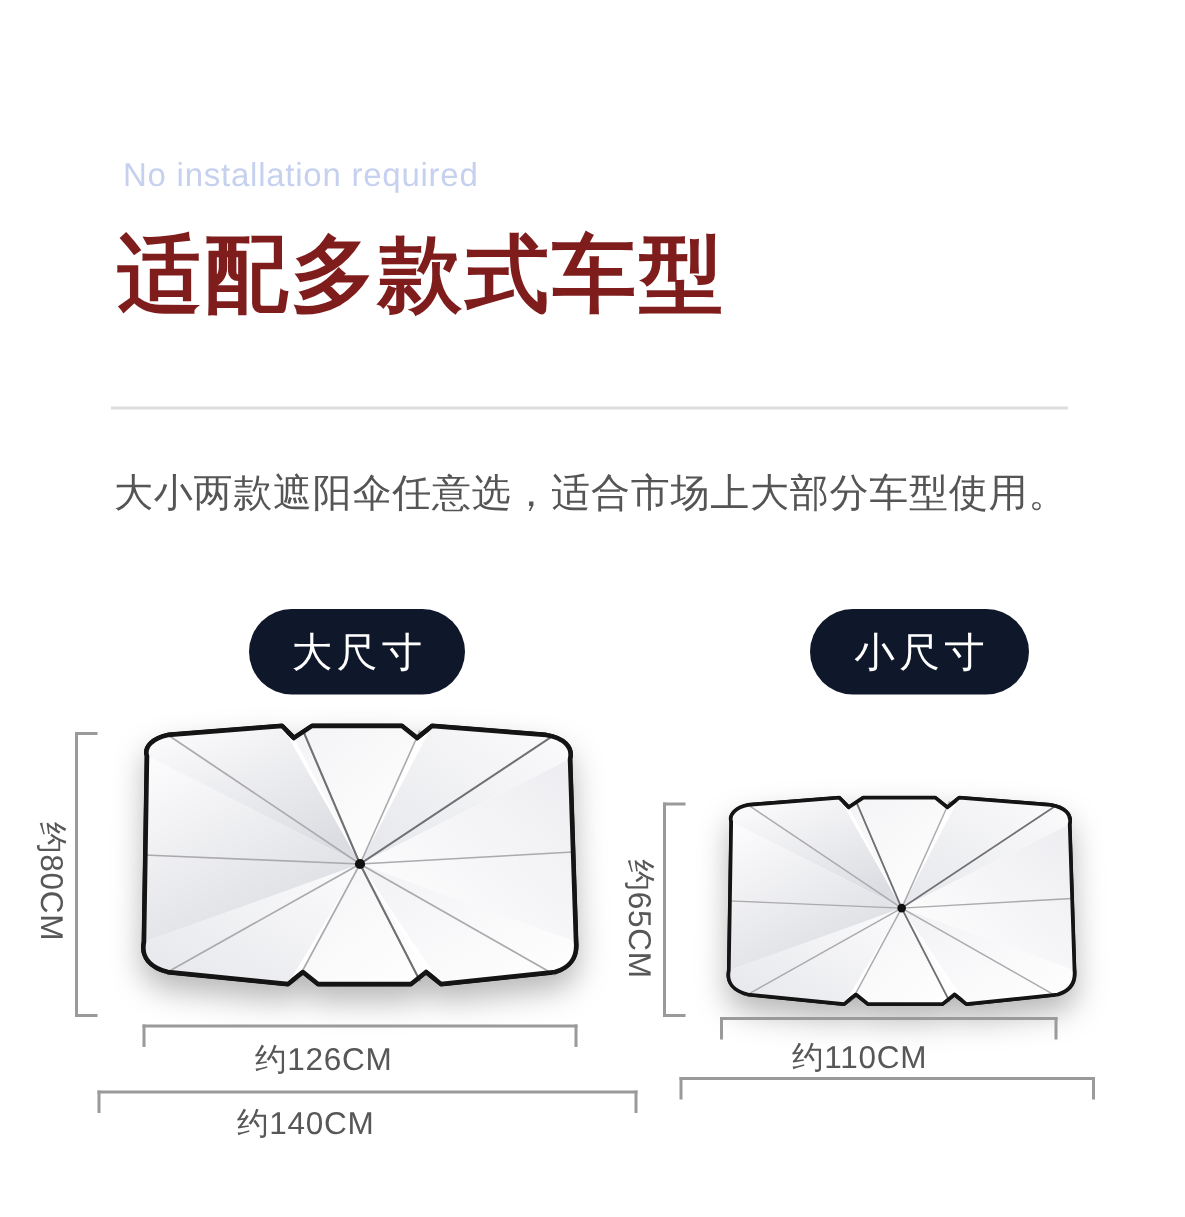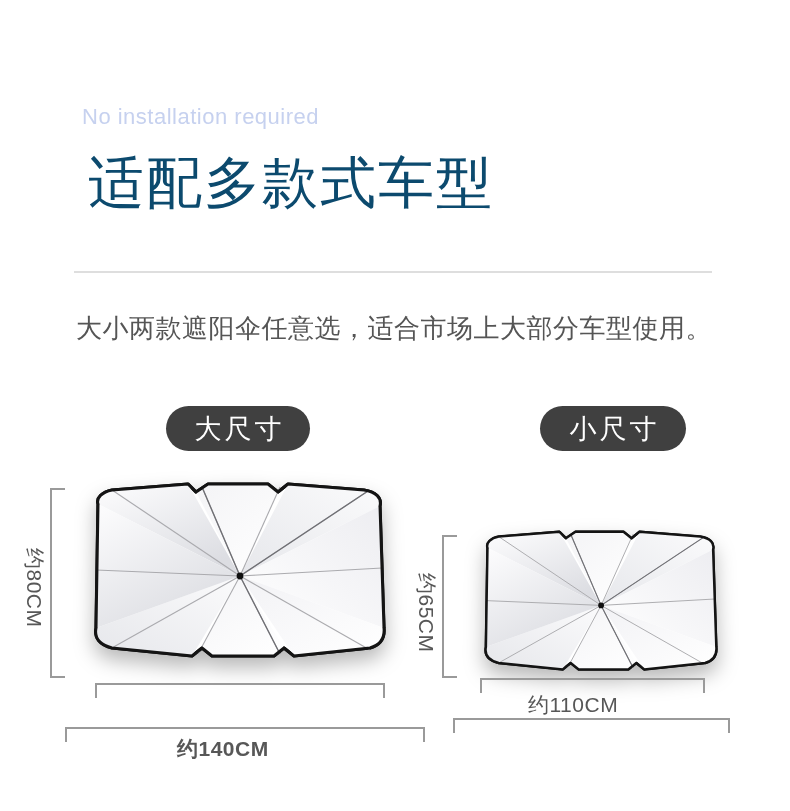--- a/index.html
+++ b/index.html
@@ -23,27 +23,27 @@
     top: 92px;
     font-size: 22px;
     font-weight: 400;
     letter-spacing: 0.5px;
     color: #c6d1ef;
     white-space: nowrap;
     margin-top: 12px;
   }
   .headline {
     position: absolute;
-    left: 88px;
+    left: 78px;
     top: 155px;
     font-size: 56px;
     line-height: 1;
-    font-weight: 400;
+    font-weight: 700;
     letter-spacing: 2px;
-    color: #0c4a6e;
+    color: #7f1d1d;
     white-space: nowrap;
   }
   .divider {
     position: absolute;
     left: 74px;
     top: 271px;
     width: 638px;
     height: 2px;
     background: #dedede;
   }
@@ -58,27 +58,27 @@
     white-space: nowrap;
     margin-top: 12px;
   }
 
   
   .badge {
     position: absolute;
     display: flex;
     align-items: center;
     justify-content: center;
-    background: #404040;
+    background: #0f172a;
     color: #ffffff;
     border-radius: 999px;
     font-size: 27px;
     letter-spacing: 3px;
     text-indent: 3px;
-    height: 45px;
+    height: 57px;
   }
   .badge-large { left: 166px; top: 406px; width: 144px; }
   .badge-small { left: 540px; top: 406px; width: 146px; text-align: right; }
 
   
   .panel { position: absolute; }
   .panel-large { left: 30px; top: 470px; width: 420px; height: 290px; }
   .panel-small { left: 425px; top: 515px; width: 360px; height: 240px; }
 
   .umbrella-wrap {
@@ -212,23 +212,24 @@
         <path d="M 30 26 C 28 20 34 14 44 12 L 120 6 L 128 14 L 140 6 L 200 6
                  L 210 14 L 220 6 L 296 12 C 308 14 314 20 312 28
                  L 316 150 C 317 160 312 167 302 170 L 226 178 L 216 170 L 206 178
                  L 144 178 L 134 170 L 124 178 L 44 170 C 32 167 26 160 28 150 Z" fill="none" stroke="#141414" stroke-width="3" stroke-linejoin="round"></path>
         <circle cx="172" cy="98" r="3.4" fill="#101010"></circle>
       </g>
     </svg>
   </div>
 
   <div class="bracket-h" style="left:65px; top:213px; width:290px;"></div>
+  <div class="dim-label" style="left:140px; top:222px;">约126CM</div>
 
   <div class="bracket-h" style="left:35px; top:257px; width:360px;"></div>
-  <div class="dim-label" style="left:147px; top:265px;font-weight:bold;">约140CM</div>
+  <div class="dim-label" style="left:128px; top:265px;">约140CM</div>
 </div>
 
 <div class="panel panel-small">
 
   <div class="bracket-v" style="left:17px; top:20px; height:143px;"></div>
   <div class="dim-label dim-label-v" style="left:15px; top:58px;">约65CM</div>
 
   <div class="umbrella-wrap" style="left:32px; top:12px;">
     <svg width="285" height="160" viewBox="0 0 340 200">
       <defs>

